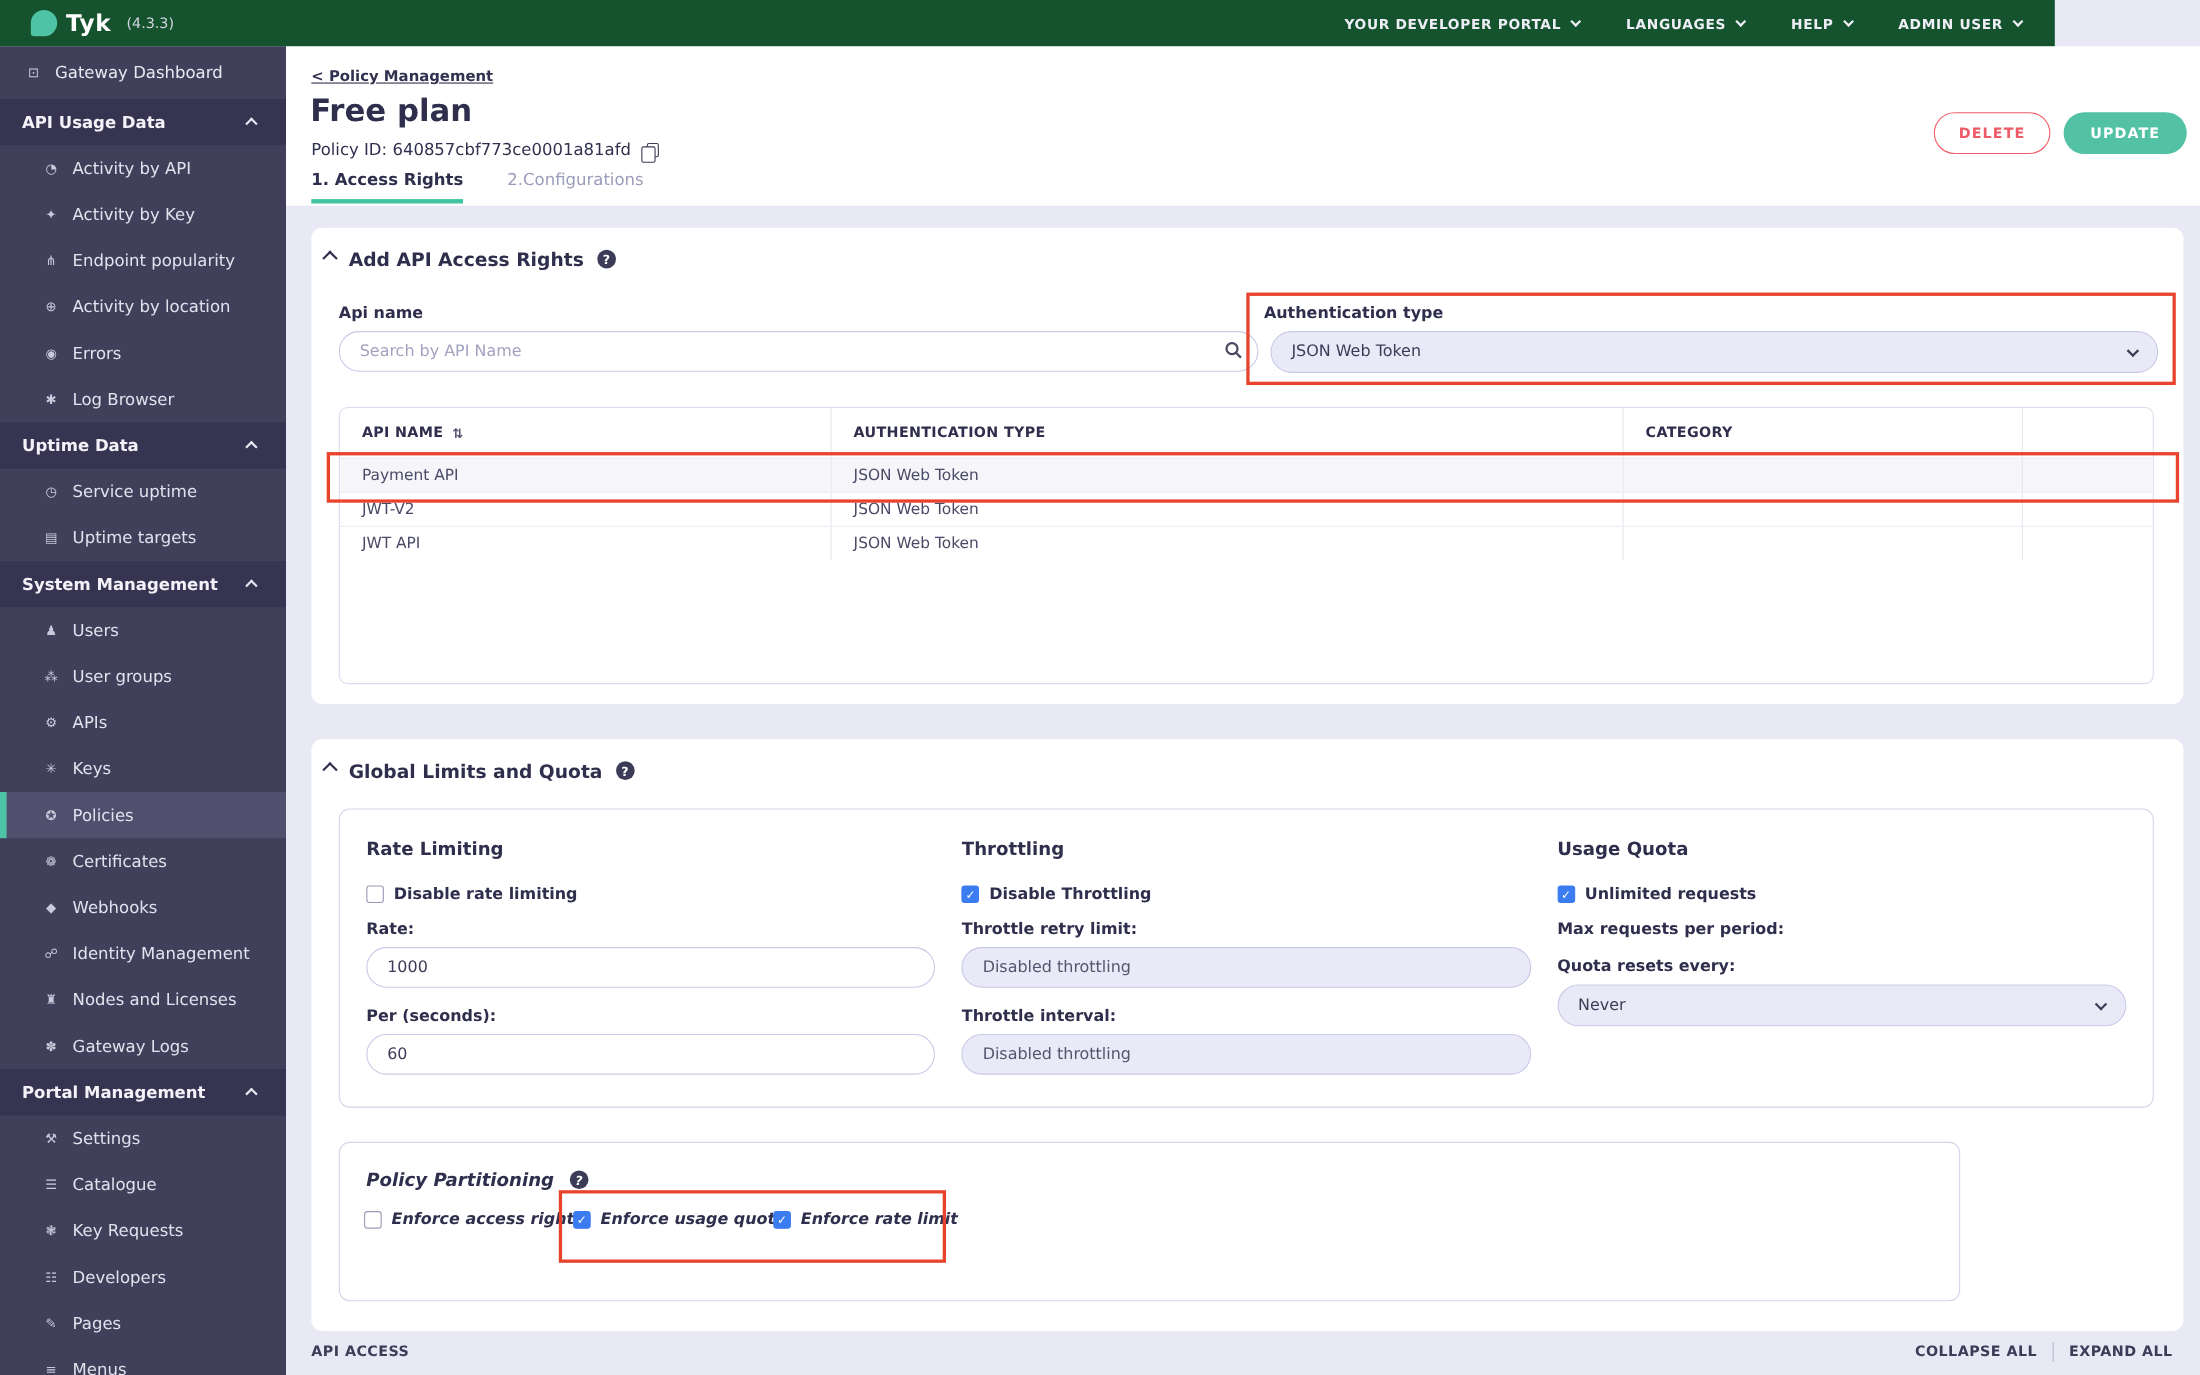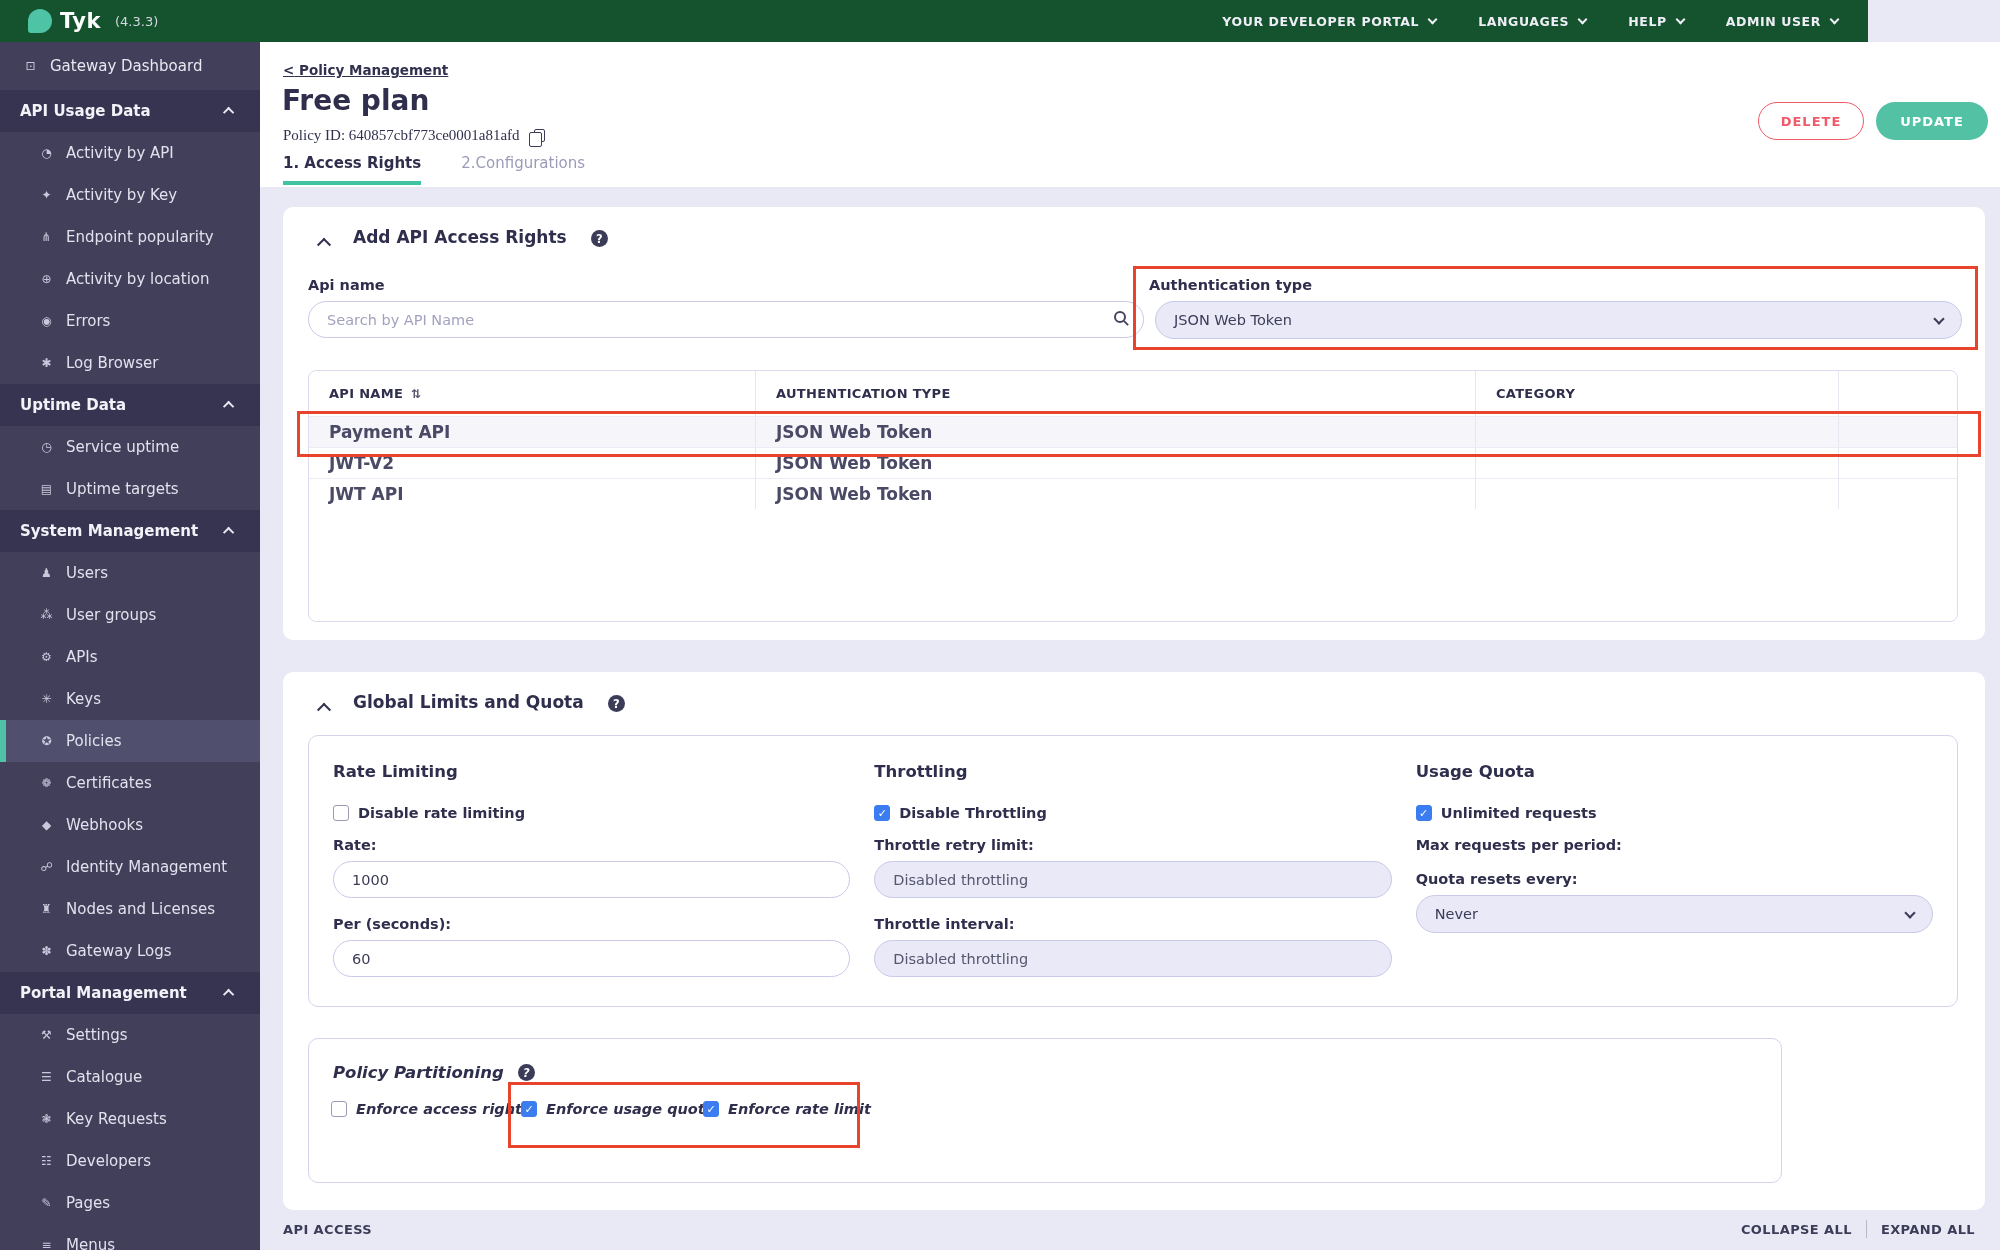--- a/index.html
+++ b/index.html
@@ -33,38 +33,38 @@
     color:#e2e2ee; font-size:15px; cursor:pointer; }
   .side-item.active { background:#514f6e; border-left:6px solid #4ec3a5; padding-left:32px; }
   .si-icon { width:17px; font-size:12px; color:#c9c9dc; text-align:center; flex:0 0 17px; }
 
   
   .whitehead { position:absolute; top:42px; left:260px; right:0; height:145px; background:#ffffff; }
   .breadcrumb { position:absolute; left:23px; top:20px; font-size:13.5px; font-weight:700;
     color:#31314f; text-decoration:underline; cursor:pointer; }
   .page-title { position:absolute; left:22px; top:42px; font-size:28px; font-weight:600; color:#2f2f4d; }
   .policy-id-row { position:absolute; left:23px; top:85px; display:flex; align-items:center; gap:10px;
-    font-size:15px; color:#31314f;font-family:Liberation Serif, serif; }
+    font-size:15px; color:#31314f; }
   .copy-icon { position:relative; width:11px; height:13px; border:1.5px solid #3c3c58; border-radius:2px;
     margin-left:4px; cursor:pointer; }
   .copy-icon::before { content:""; position:absolute; left:-6px; top:2px; width:11px; height:13px;
     border:1.5px solid #3c3c58; border-radius:2px; background:#fff; }
   .tabs { position:absolute; left:23px; top:112px; display:flex; gap:40px; }
   .tab { font-size:15px; color:#9b9bba; padding-bottom:9px; cursor:pointer; }
   .tab.active { color:#2f2f4d; font-weight:600; border-bottom:4px solid #3fc3a0; }
   .btn { position:absolute; height:38px; border-radius:19px; font-size:13px; font-weight:700;
     letter-spacing:1px; display:flex; align-items:center; justify-content:center; cursor:pointer; }
   .btn-delete { right:136px; top:60px; width:106px; background:#ffffff; border:1.5px solid #ef5b68; color:#ef5b68; }
   .btn-update { right:12px; top:60px; width:112px; background:#52c1a4; border:none; color:#ffffff; }
 
   
   .panel { position:absolute; left:283px; width:1702px; background:#ffffff; border-radius:10px; }
   .panel-1 { top:207px; height:433px; }
   .panel-2 { top:672px; height:538px; }
-  .panel-head { position:absolute; left:36px; top:20px; display:flex; align-items:flex-end; gap:24px; }
+  .panel-head { position:absolute; left:12px; top:20px; display:flex; align-items:flex-start; gap:12px; }
   .collapse-chev { width:10px; height:10px; border-left:2.5px solid #31314f; border-top:2.5px solid #31314f;
     transform:rotate(45deg) translate(2px,2px); cursor:pointer; }
   .panel-title { font-size:17px; font-weight:600; color:#2f2f4d; }
   .help-icon { width:17px; height:17px; border-radius:50%; background:#3c3c58; color:#ffffff;
     font-size:11.5px; font-weight:700; display:inline-flex; align-items:center; justify-content:center; cursor:pointer; }
 
   .field-label { font-size:14.5px; font-weight:600; color:#2f2f4d; }
   .pill-input { height:37px; border-radius:19px; border:1px solid #c9c9e8; background:#fff;
     font-size:14.5px; color:#3c3c58; padding:0 18px; display:flex; align-items:center;
     font-family:"DejaVu Sans","Liberation Sans",sans-serif; width:100%; }
@@ -86,21 +86,21 @@
   .auth-label { position:absolute; left:866px; top:70px; }
   .auth-select { position:absolute; left:872px; top:94px; width:807px; }
 
   
   .api-table { position:absolute; left:25px; top:163px; width:1650px; height:252px;
     border:1px solid #dcdcef; border-radius:8px; overflow:hidden; }
   .t-row { display:grid; grid-template-columns:447px 720px 363px 1fr; }
   .t-head { height:45px; }
   .t-head .t-cell { font-size:13px; font-weight:700; color:#2f2f4d; letter-spacing:.3px; }
   .t-cell { display:flex; align-items:center; padding-left:20px; border-right:1px solid #e7e7f2;
-    font-size:17px; color:#4a4a66;font-weight:bold; }
+    font-size:14px; color:#4a4a66; }
   .t-cell:last-child { border-right:none; }
   .t-body-row { height:31px; border-top:1px solid #ececf6; cursor:pointer; }
   .t-body-row.first { background:#f6f6fa; }
   .sort-icon { margin-left:8px; font-size:12px; color:#55556e; cursor:pointer; }
 
   
   .limits-box { position:absolute; left:25px; top:63px; width:1650px; height:272px;
     border:1px solid #d4d4ea; border-radius:10px; padding:26px 24px; display:grid;
     grid-template-columns:1fr 1fr 1fr; column-gap:24px; }
   .col-title { font-size:16.5px; font-weight:600; color:#2f2f4d; margin-bottom:24px; }

